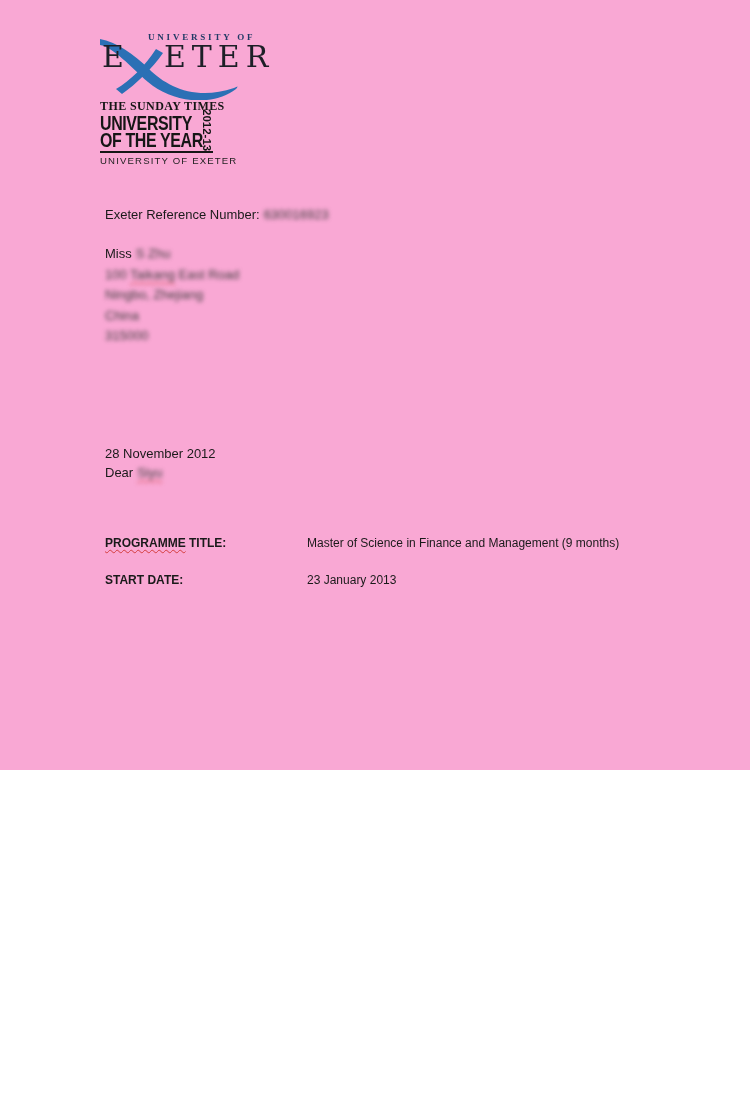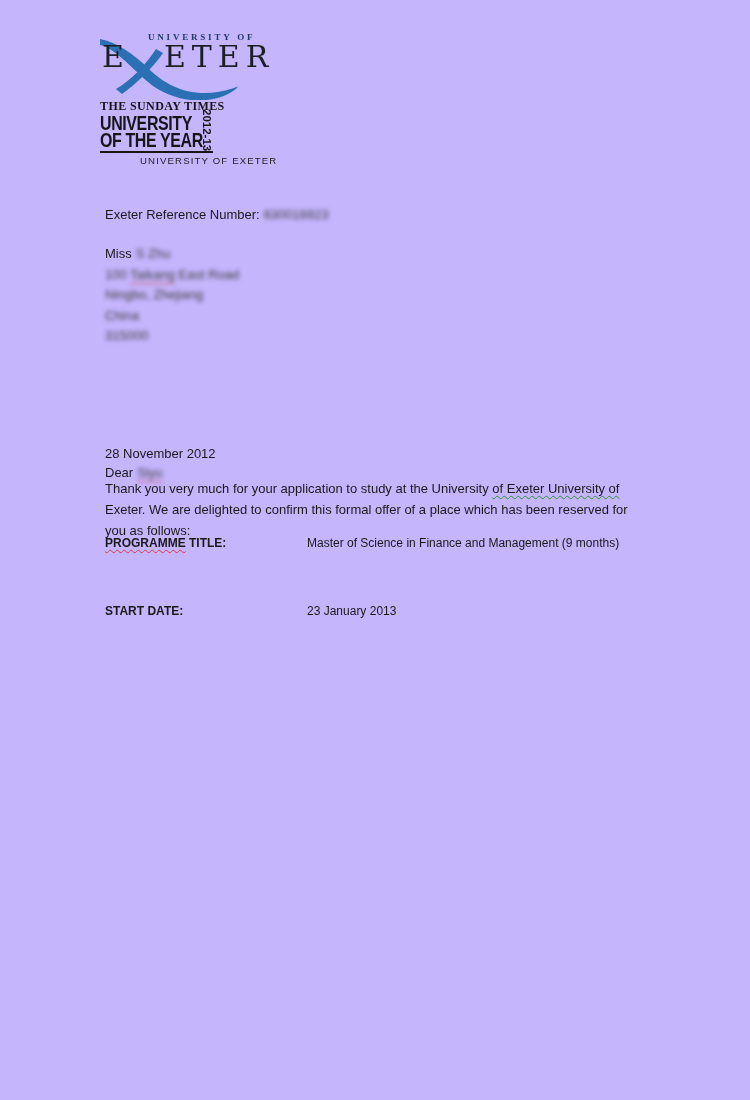--- a/index.html
+++ b/index.html
@@ -1,17 +1,17 @@
 <!DOCTYPE html>
 <html><head>
 <meta charset="utf-8">
 <style>
   html,body { margin:0; padding:0; background:#ffffff; }
   .page {
-    position:relative; width:750px; height:1100px; background:#c4b5fd;
+    position:relative; width:750px; height:770px; background:#f9a8d4;
     font-family:"Liberation Sans", sans-serif; color:#1a1a1a; overflow:hidden;
   }
   
   .logo { position:absolute; left:100px; top:30px; width:180px; height:75px; }
   .logo-top {
     position:absolute; left:48px; top:2px;
     font-family:"Liberation Serif", serif; font-weight:bold;
     font-size:9px; letter-spacing:2.8px; color:#223a66; white-space:nowrap;
   }
   .wordmark {
@@ -31,21 +31,21 @@
     font-weight:bold; font-size:21px; line-height:17px; letter-spacing:-0.5px;
     transform:scaleX(0.76); transform-origin:left; white-space:nowrap;
   }
   .badge-year {
     position:absolute; left:101px; top:10px; height:36px;
     writing-mode:vertical-rl; text-orientation:sideways;
     font-weight:bold; font-size:11.5px; letter-spacing:0px; white-space:nowrap;
   }
   .badge-rule { width:113px; border-top:2.5px solid #161616; margin-top:3px; }
   .badge-footer {
-    margin-top:2px; font-size:9.6px; letter-spacing:1.15px; white-space:nowrap; color:#222222;margin-left:40px;
+    margin-top:2px; font-size:9.6px; letter-spacing:1.15px; white-space:nowrap; color:#222222;
   }
   
   .txt { position:absolute; font-size:13px; line-height:16px; white-space:nowrap; }
   .blur { filter:blur(2.3px); color:#3f3f3f; }
   .wavy-red {
     text-decoration-line:underline; text-decoration-style:wavy;
     text-decoration-color:#d43c3c; text-decoration-thickness:1px;
     text-underline-offset:2px; text-decoration-skip-ink:none;
   }
   .wavy-green {
@@ -106,29 +106,26 @@
   <div class="txt" style="left:105px; top:207px;">
     <span>Exeter Reference Number:</span><span class="blur ml">630016923</span>
   </div>
 
   <div class="txt" style="left:105px; top:406px;margin-top:40px;">28 November 2012</div>
 
   <div class="txt" style="left:105px; top:465px;">
     <span>Dear</span><span class="blur wavy-red ml">Siyu</span>
   </div>
 
-  <div class="para">
-    <span>Thank you very much for your application to study at the University </span><span class="wavy-green">of Exeter University of</span><span> Exeter. We are delighted to confirm this formal offer of a place which has been reserved for you as follows:</span>
-  </div>
 
   <div class="offer-row" style="top:536px;">
     <div class="offer-label">
       <span class="wavy-red">PROGRAMME</span><span> TITLE:</span>
     </div>
     <div class="offer-value">Master of Science in Finance and Management (9 months)</div>
   </div>
 
-  <div class="offer-row" style="top:604px;justify-content:center;">
+  <div class="offer-row" style="top:573px;justify-content:center;">
     <div class="offer-label">START DATE:</div>
     <div class="offer-value">23 January 2013</div>
   </div>
 
 </div>
 
 </body></html>

